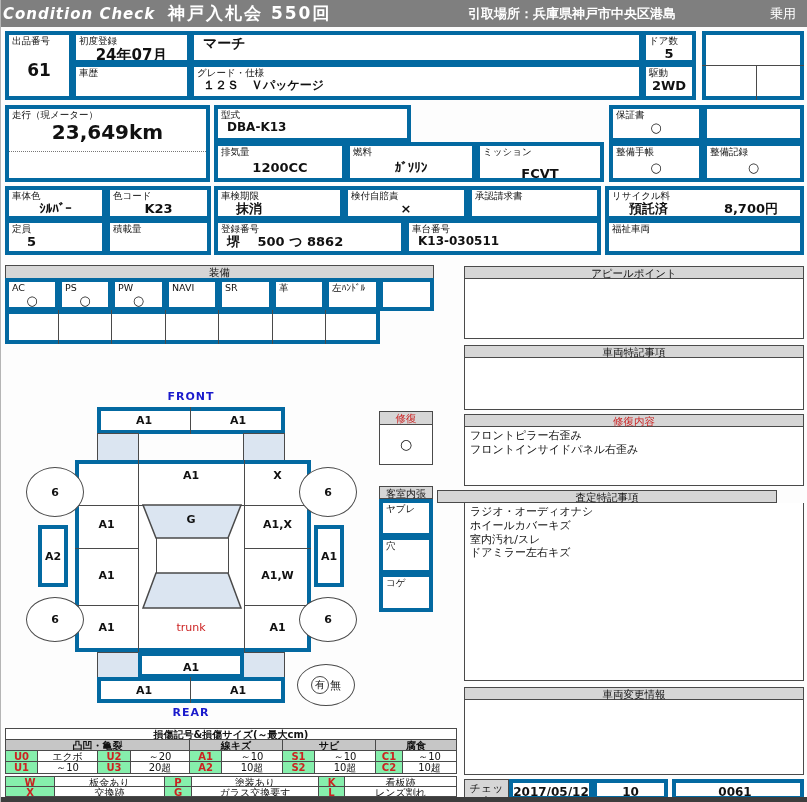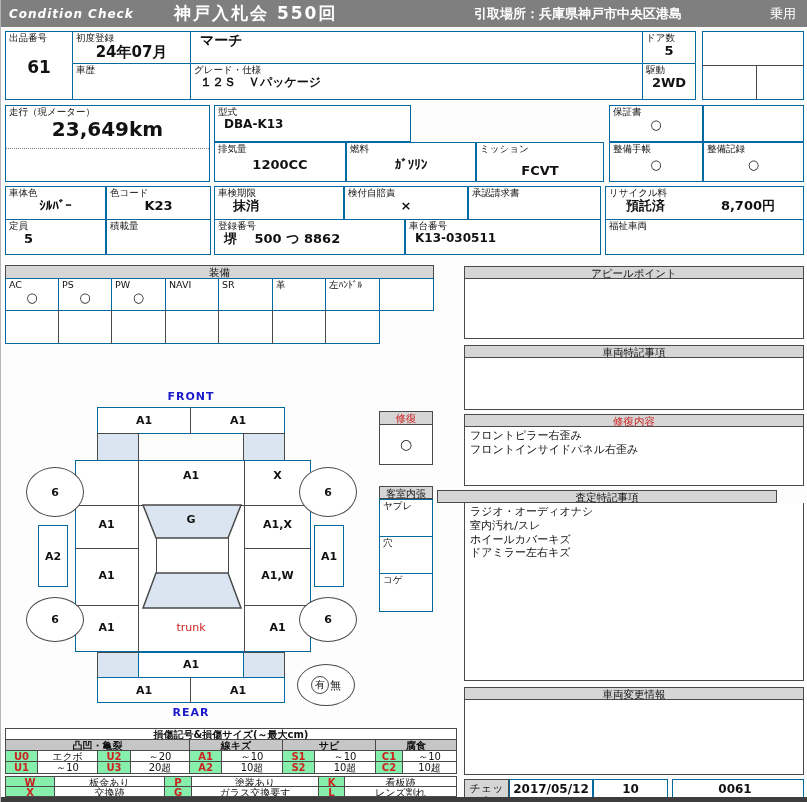--- a/index.html
+++ b/index.html
@@ -3,26 +3,26 @@
 <meta charset="utf-8">
 <style>
   html,body{margin:0;padding:0;background:#e8e8e8;}
   .page{position:relative;width:807px;height:802px;background:#fdfdfd;
         font-family:"DejaVu Sans","Liberation Sans",sans-serif;color:#111;overflow:hidden;
         border-left:1px solid #b5b5b5;border-right:1px solid #9a9a9a;}
   .abs{position:absolute;box-sizing:border-box;}
   
   .topbar{left:0;top:0;width:807px;height:27px;background:#7f7f7f;color:#fff;
           display:flex;align-items:center;}
-  .brand{font-style:italic;font-weight:bold;font-size:12px;padding-left:8px;letter-spacing:1px;width:165px;}
+  .brand{font-style:italic;font-weight:bold;font-size:15px;padding-left:2px;letter-spacing:1px;width:165px;}
   .auction{font-weight:bold;font-size:17px;width:300px;letter-spacing:2px;}
   .pickup{font-weight:bold;font-size:13px;width:275px;}
   .vclass{font-size:13px;text-align:right;flex:1;padding-right:12px;}
   
-  .cell{position:absolute;border:1px solid #0369a1;background:#fff;box-sizing:border-box;overflow:hidden;}
+  .cell{position:absolute;border:4px solid #0369a1;background:#fff;box-sizing:border-box;overflow:hidden;}
   .lbl{display:block;text-align:left;padding:1px 3px 0;font-size:9.5px;line-height:1.1;color:#111;}
   .val{display:block;text-align:center;font-weight:bold;font-size:13px;line-height:1.25;}
   .val.left{text-align:left;padding-left:9px;}
   
   .hdrbar{position:absolute;background:#d6d6d6;border:1px solid #4a4a4a;text-align:center;
           font-size:10.5px;line-height:1.1;box-sizing:border-box;padding-top:1px;}
   .panelbody{position:absolute;background:#fff;border:1px solid #4a4a4a;border-top:none;
              box-sizing:border-box;font-size:11px;line-height:1.25;padding:2px 5px;}
   .redtext{color:#cc2222;}
   
@@ -211,22 +211,22 @@
 
   <div class="hdrbar redtext" style="left:463px;top:414px;width:340px;height:13px">修復内容</div>
   <div class="panelbody" style="left:463px;top:427px;width:340px;height:59px">
     <div>フロントピラー右歪み</div>
     <div>フロントインサイドパネル右歪み</div>
   </div>
 
   <div class="hdrbar" style="left:436px;top:490px;width:340px;height:13px">査定特記事項</div>
   <div class="panelbody" style="left:463px;top:503px;width:340px;height:178px">
     <div>ラジオ・オーディオナシ</div>
+    <div>ホイールカバーキズ</div>
     <div>室内汚れ/スレ</div>
-    <div>ホイールカバーキズ</div>
     <div>ドアミラー左右キズ</div>
   </div>
 
   <div class="hdrbar" style="left:463px;top:687px;width:340px;height:13px">車両変更情報</div>
   <div class="panelbody" style="left:463px;top:700px;width:340px;height:75px"></div>
 
   <div class="hdrbar" style="left:463px;top:779px;width:45px;height:21px;font-size:11px;padding-top:3px">チェック</div>
   <div class="cell" style="left:508px;top:779px;width:84px;height:21px">
       <span class="val" style="font-size:12px;margin-top:2px">2017/05/12</span>
     </div>

